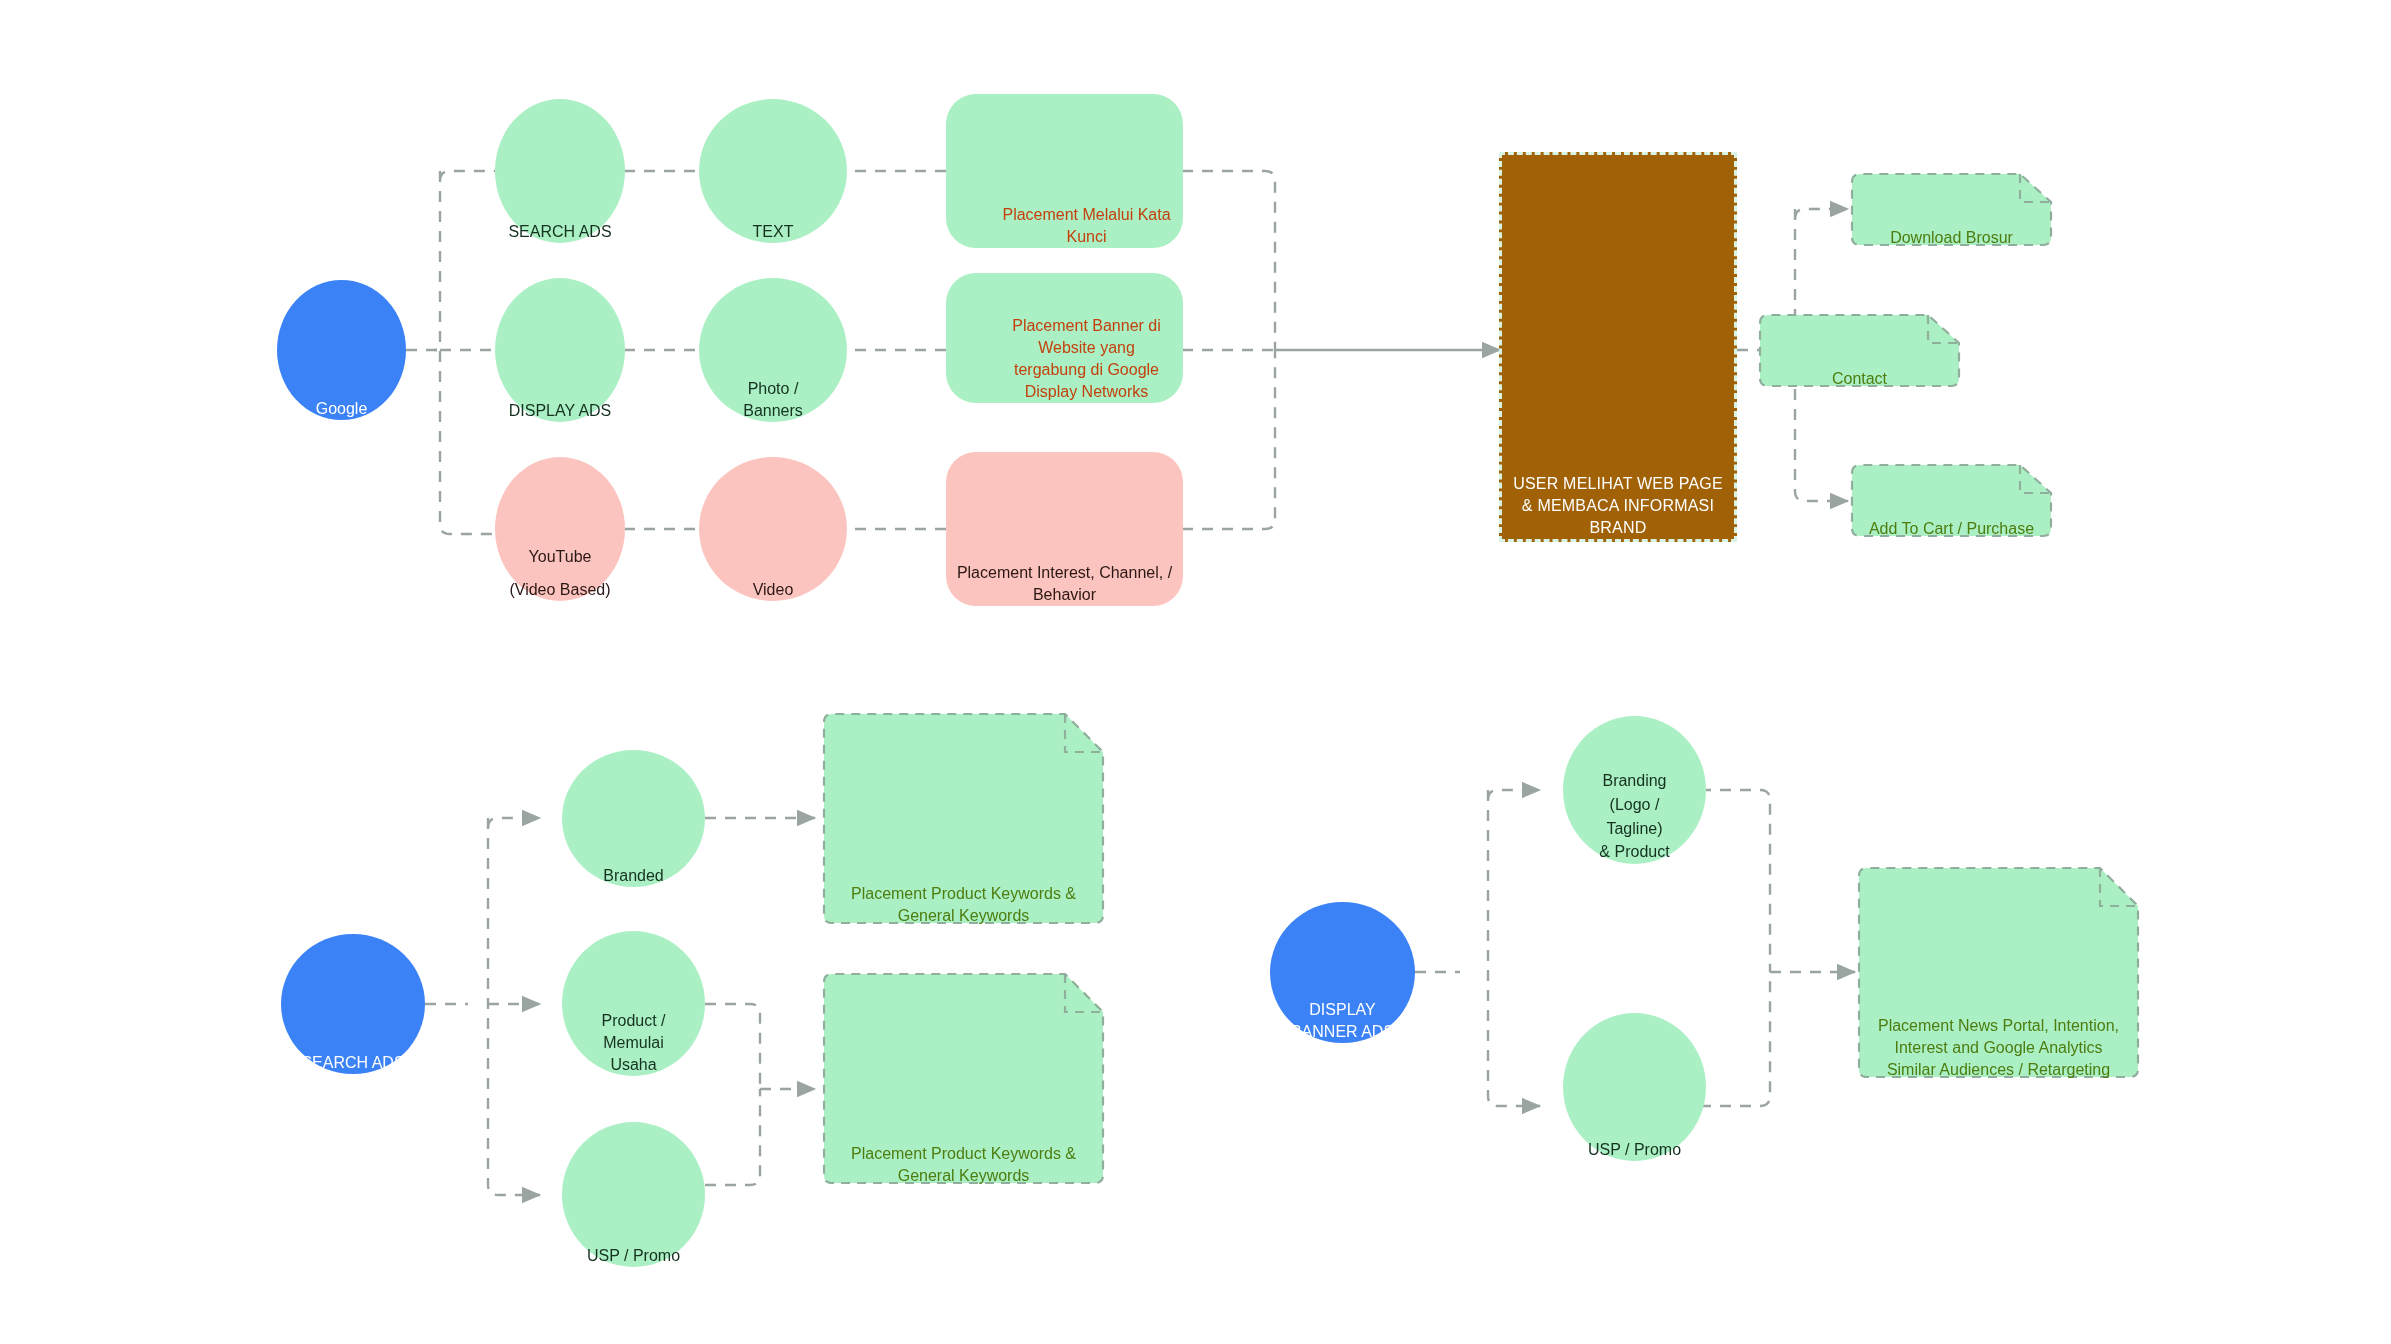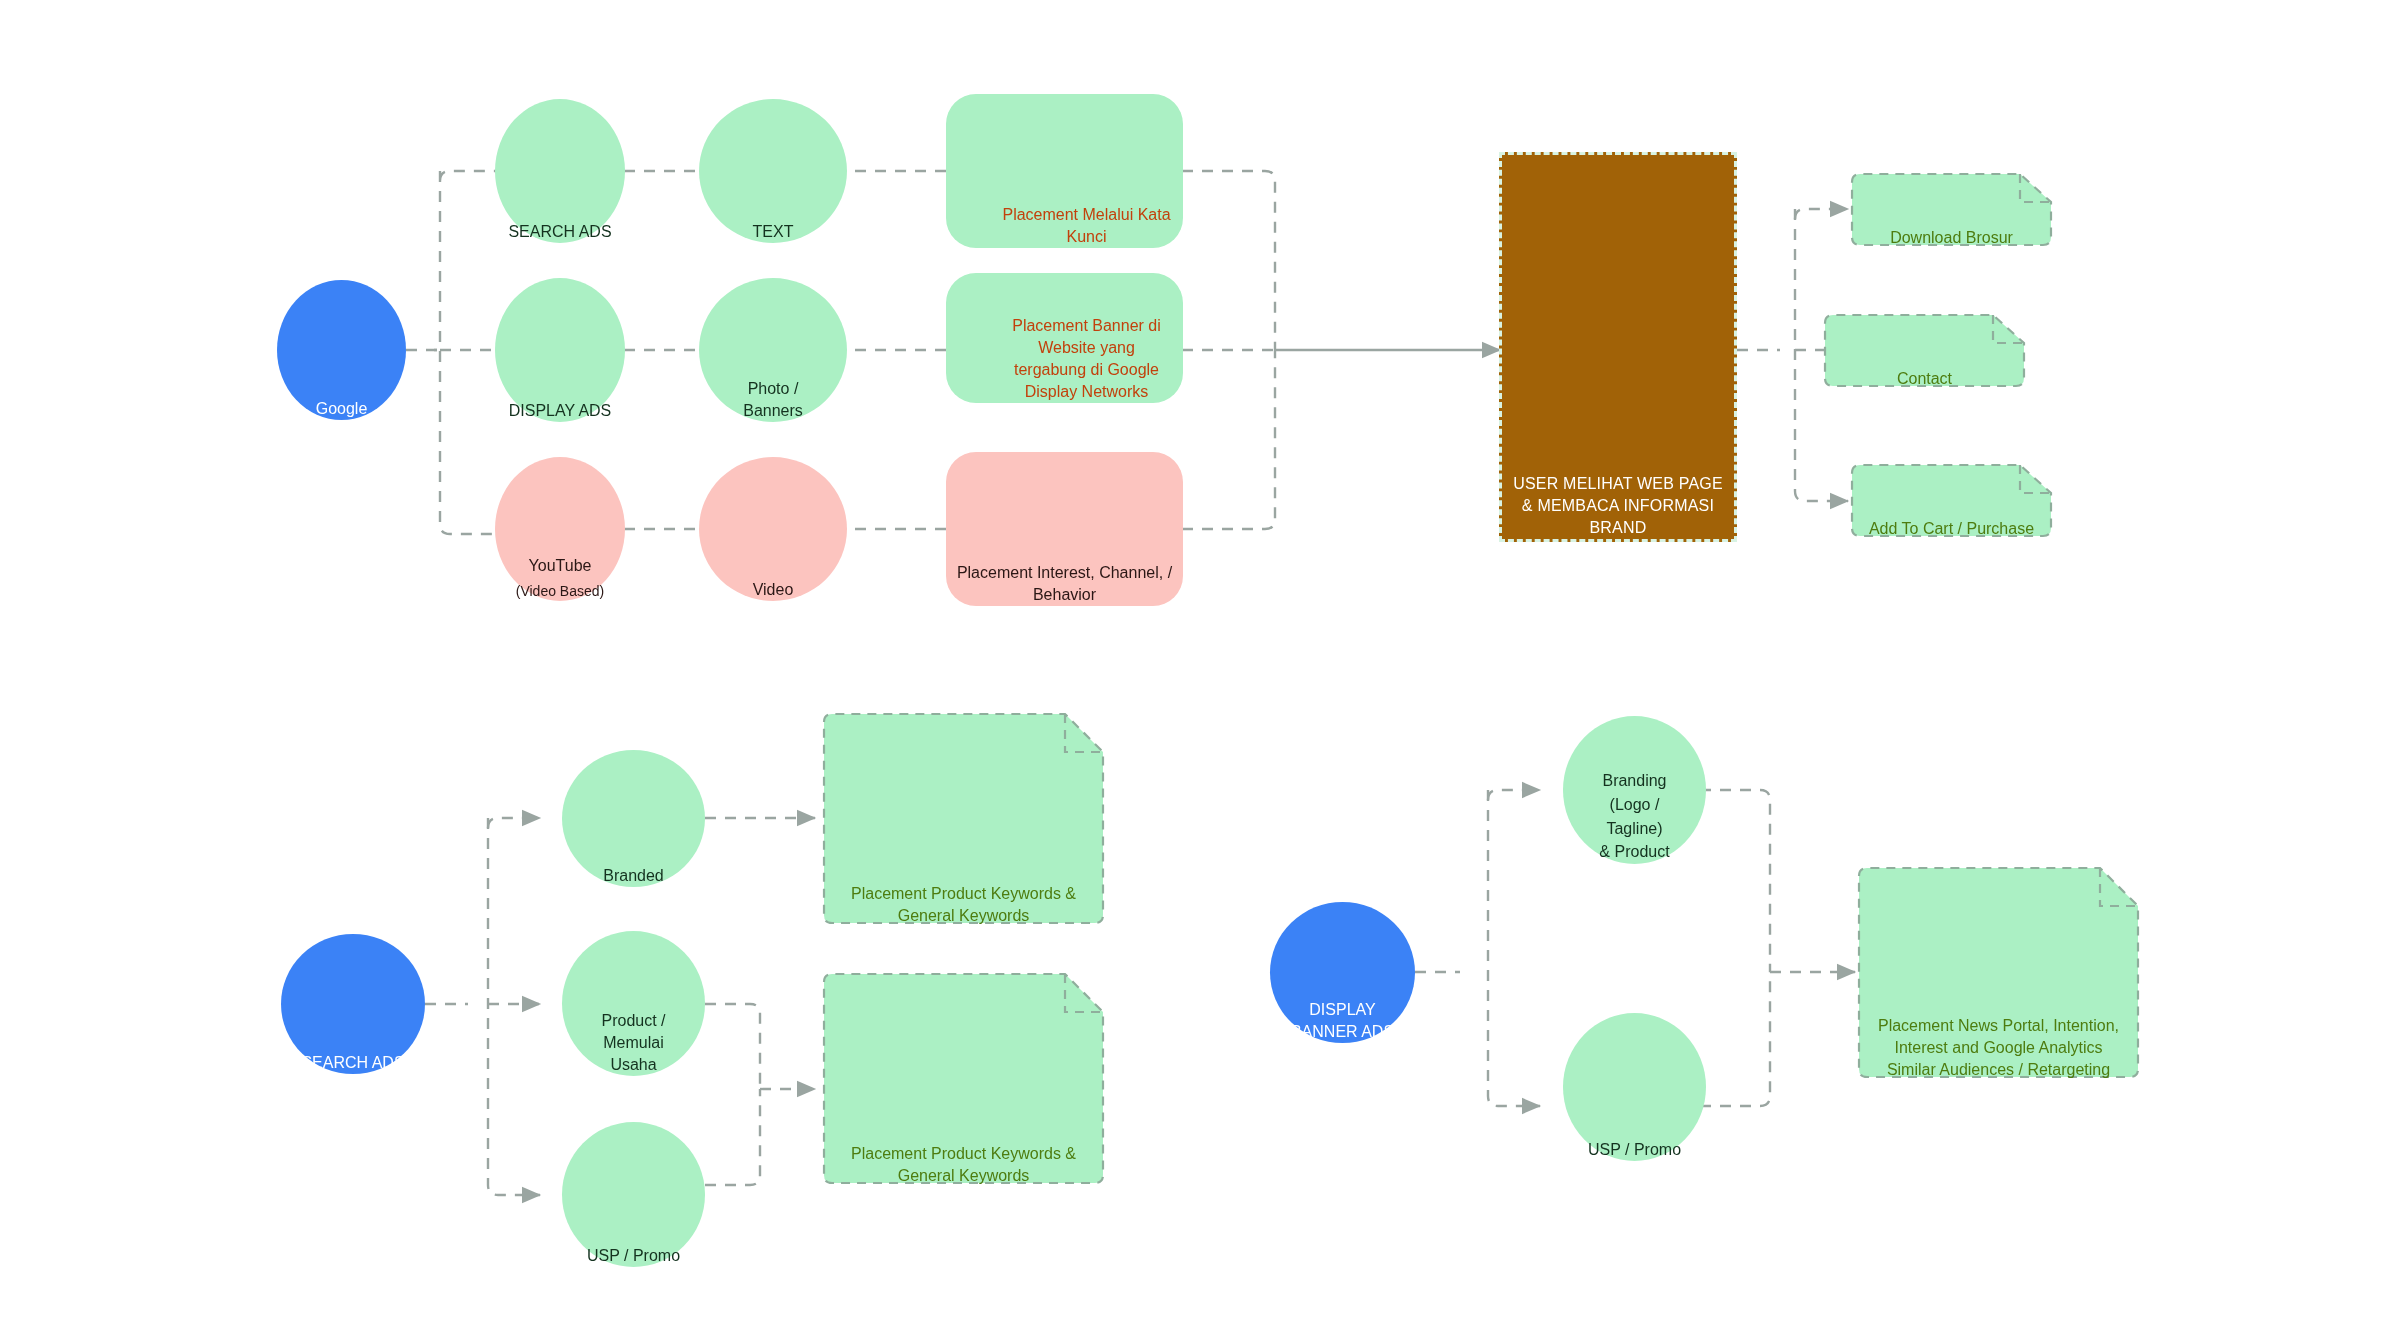--- a/index.html
+++ b/index.html
@@ -60,22 +60,22 @@
     background: #fcc4bf;
     color: #2b1715;
     border-radius: 30px;
   }
   .node-label {
     display: block;
     padding: 0 10px;
   }
   .node-sub {
     display: block;
-    font-size: 14px;
-    margin-top: 5px;
+    font-size: 16px;
+    margin-top: 11px;
     padding: 0 6px;
   }
   .bigbox {
     background: #a16207;
     color: #ffffff;
     border: 3px dashed #d8f3e3;
     box-sizing: border-box;
     letter-spacing: 0.2px;
   }
   
@@ -205,21 +205,21 @@
   </div>
 
   <div class="node doc t16" style="left:1848px; top:170px; width:207px; height:79px;">
     <svg class="doc-svg" viewBox="0 0 207 79" preserveAspectRatio="none">
       <path d="M4 12 Q4 4 12 4 L172 4 L203 32 L203 67 Q203 75 195 75 L12 75 Q4 75 4 67 Z" fill="#abf0c4" stroke="#8fae9c" stroke-width="2.2" stroke-dasharray="9 7"></path>
       <path d="M172 4 L172 32 L203 32" fill="none" stroke="#8fae9c" stroke-width="2.2" stroke-dasharray="9 7"></path>
     </svg>
     <span class="doc-text">Download Brosur</span>
   </div>
 
-  <div class="node doc t16" style="left:1821px; top:311px; width:207px; height:79px;">
+  <div class="node doc t16" style="left:1756px; top:311px; width:207px; height:79px;">
     <svg class="doc-svg" viewBox="0 0 207 79" preserveAspectRatio="none">
       <path d="M4 12 Q4 4 12 4 L172 4 L203 32 L203 67 Q203 75 195 75 L12 75 Q4 75 4 67 Z" fill="#abf0c4" stroke="#8fae9c" stroke-width="2.2" stroke-dasharray="9 7"></path>
       <path d="M172 4 L172 32 L203 32" fill="none" stroke="#8fae9c" stroke-width="2.2" stroke-dasharray="9 7"></path>
     </svg>
     <span class="doc-text">Contact</span>
   </div>
 
   <div class="node doc t16" style="left:1848px; top:461px; width:207px; height:79px;">
     <svg class="doc-svg" viewBox="0 0 207 79" preserveAspectRatio="none">
       <path d="M4 12 Q4 4 12 4 L172 4 L203 32 L203 67 Q203 75 195 75 L12 75 Q4 75 4 67 Z" fill="#abf0c4" stroke="#8fae9c" stroke-width="2.2" stroke-dasharray="9 7"></path>

